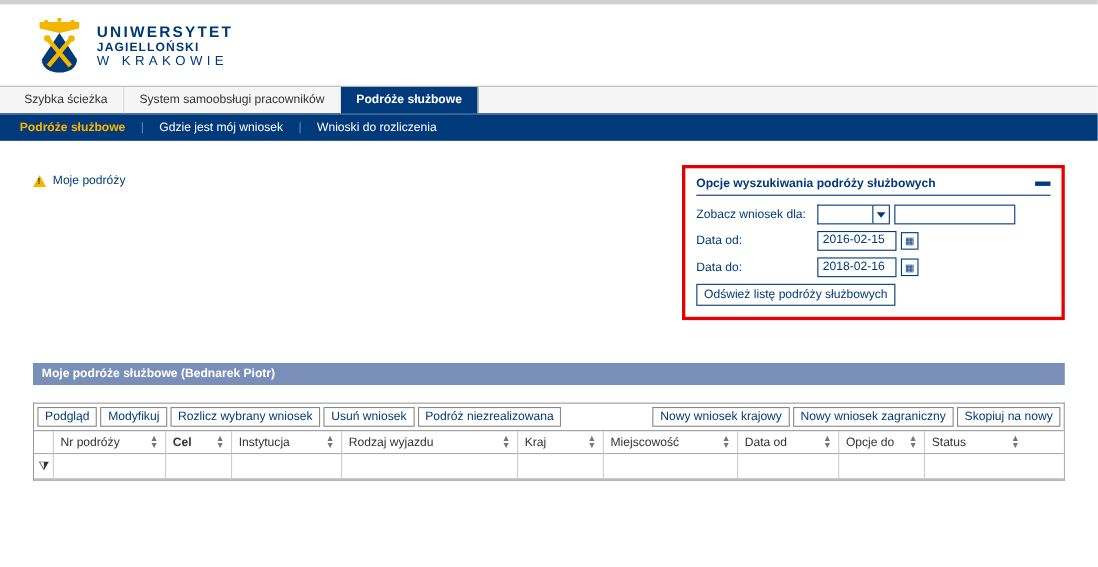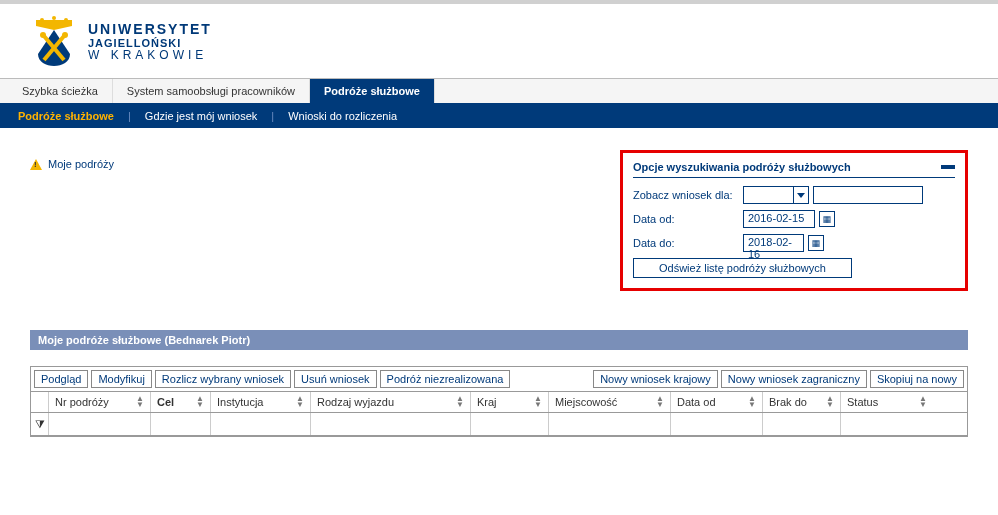--- a/index.html
+++ b/index.html
@@ -134,21 +134,21 @@
     width: 16px; height: 16px;
     border: 1px solid #003a7a;
     margin-left: 4px;
     display: inline-flex;
     align-items: center; justify-content: center;
     font-size: 9px; color: #003a7a;
     cursor: pointer;
   }
   .refresh-btn {
     border: 1px solid #003a7a;
-    padding: 3px 25px;
+    padding: 3px 6px;
     color: #003a7a;
     background: #fff;
     cursor: pointer;
     display: inline-block;
   }
 
   .section-bar {
     background: #7a8fb8;
     color: #fff;
     font-weight: bold;
@@ -299,21 +299,21 @@
 
 
     <div class="sp-row">
       <span class="lbl">Data od:</span>
       <div class="field" style="width:72px;">2016-02-15</div>
       <span class="date-icon">▦</span>
     </div>
 
     <div class="sp-row">
       <span class="lbl">Data do:</span>
-      <div class="field" style="width:61px;">2018-02-16</div>
+      <div class="field" style="width:72px;">2018-02-16</div>
       <span class="date-icon">▦</span>
     </div>
 
     <div>
       <span class="refresh-btn">Odśwież listę podróży służbowych</span>
     </div>
   </div>
 
   <div class="section-bar">Moje podróże służbowe (Bednarek Piotr)</div>
 
@@ -358,21 +358,21 @@
           </div>
         <div class="gh c-miejsc">
             <span>Miejscowość</span>
             <span class="sort"></span>
           </div>
         <div class="gh c-dod">
             <span>Data od</span>
             <span class="sort"></span>
           </div>
         <div class="gh c-ddo">
-            <span>Brak do</span>
+            <span>Opcje do</span>
             <span class="sort"></span>
           </div>
         <div class="gh c-stat">
             <span>Status</span>
             <span class="sort"></span>
           </div>
       </div>
       <div class="grid-filter">
         <div class="gf c-check">
             <span class="funnel">⧩</span>

